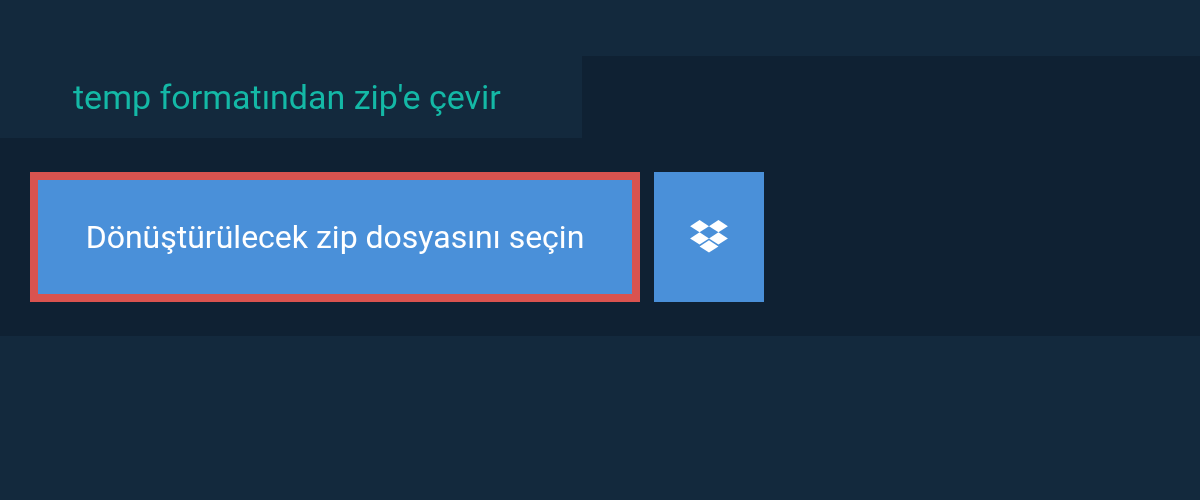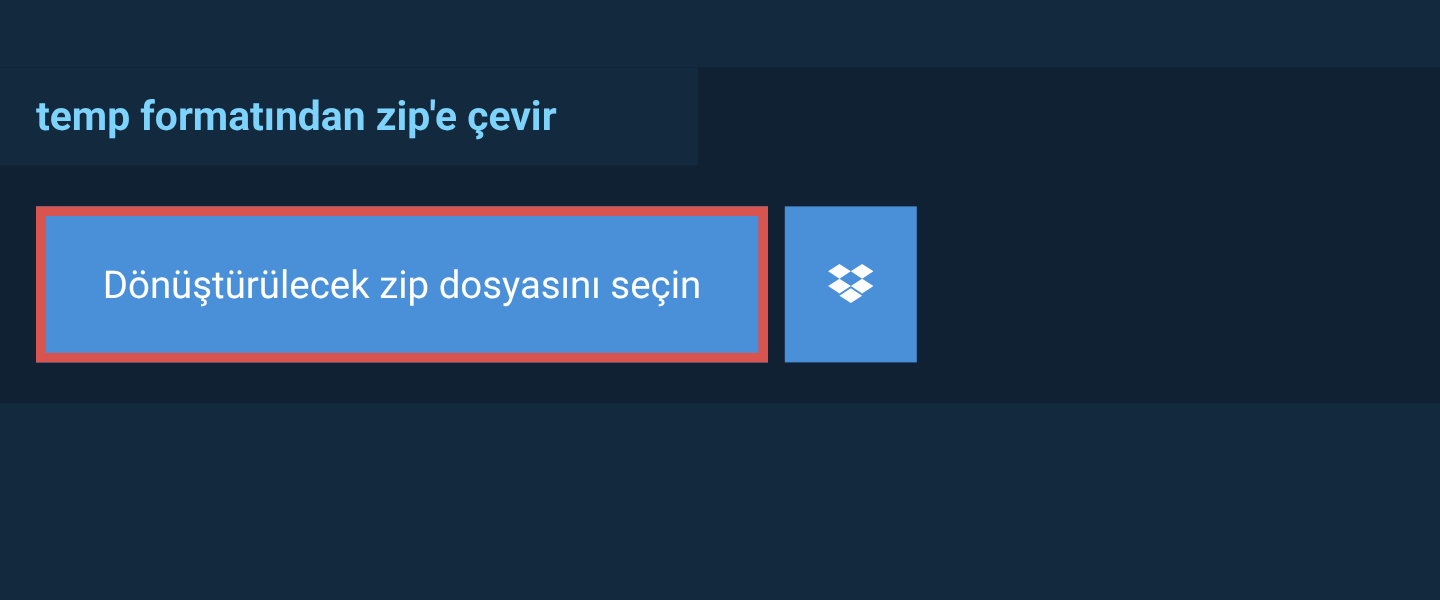--- a/index.html
+++ b/index.html
@@ -27,23 +27,24 @@
       top: 56px;
       left: 0;
       width: 582px;
       height: 82px;
       background: #13293d;
       display: flex;
       align-items: center;
       padding-left: 30px;
     }
     .title-text {
-      color: #7dd3fc;
+      color: #14b8a6;
       font-size: 34px;
-      font-weight: 700;
+      font-weight: 400;
+      margin-left: 43px;
     }
     .button-row {
       position: absolute;
       top: 172px;
       left: 30px;
       display: flex;
       gap: 14px;
       align-items: flex-end;
       border-radius: 16px;
     }

